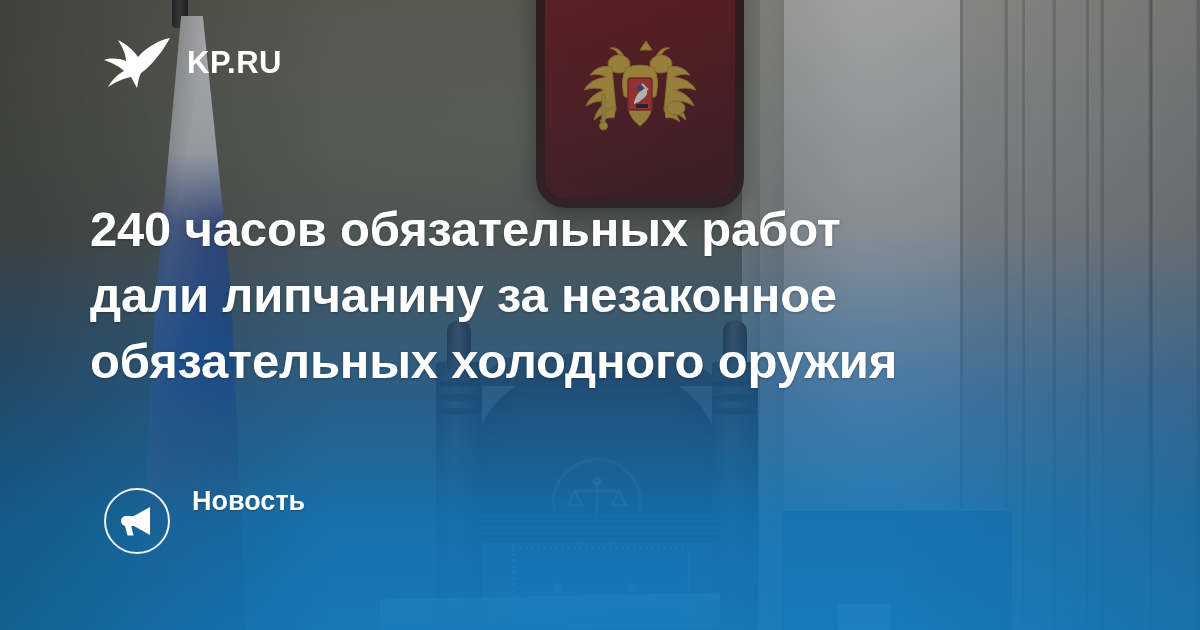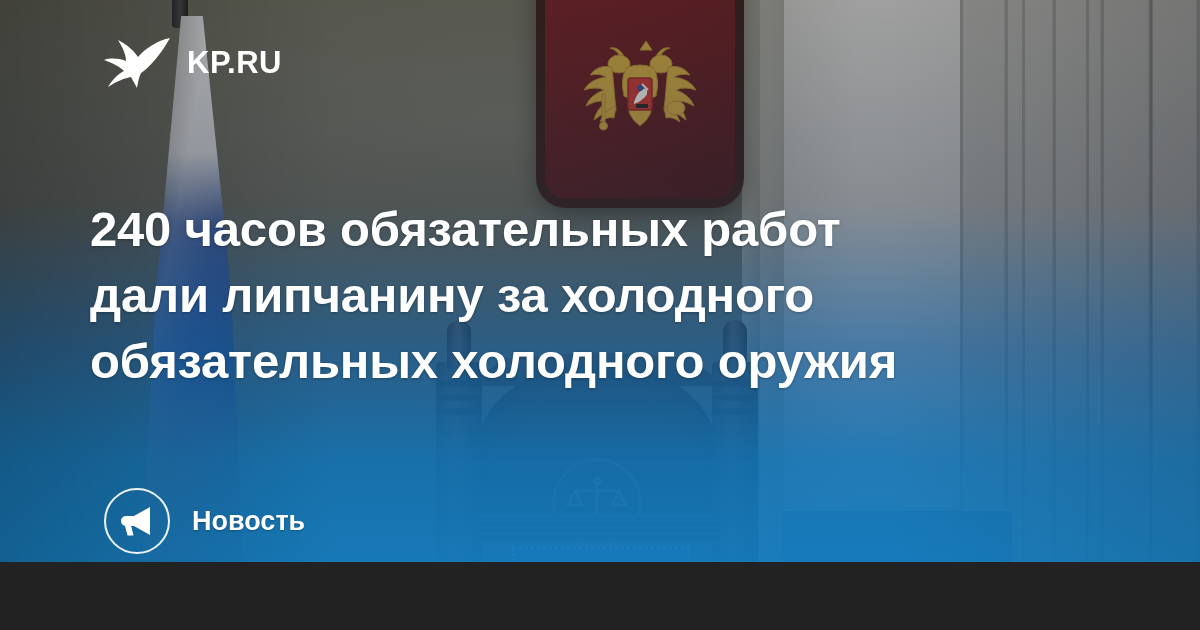--- a/index.html
+++ b/index.html
@@ -4,21 +4,21 @@
 <title>KP.RU news card</title>
 <style>
   html, body {
     margin: 0;
     padding: 0;
     background: #222;
   }
   #card {
     position: relative;
     width: 1200px;
-    height: 562px;
+    height: 630px;
     overflow: hidden;
     font-family: "Liberation Sans", "DejaVu Sans", sans-serif;
     background: #6d28d9;
     user-select: none;
   }
 
   
   .photo {
     position: absolute;
     inset: 0;
@@ -262,21 +262,20 @@
     line-height: 66px;
     letter-spacing: -.2px;
     text-shadow: 0 1px 3px rgba(0,0,0,.28);
   }
   .headline-line { display: block; white-space: nowrap; }
 
   .badge {
     position: absolute;
     left: 104px; top: 488px;
     display: flex;
-    align-items: center;
     gap: 22px;
   }
   .badge-circle {
     width: 66px; height: 66px;
     border: 2px solid rgba(255,255,255,.92);
     border-radius: 50%;
     display: flex;
     align-items: center;
     justify-content: center;
     box-sizing: border-box;
@@ -392,21 +391,21 @@
         <path fill="#ffffff" d="M66 2 C52 5 41 13 34 21 C30 15 24 9 14 4 C19 12 22 19 22 25
                  C14 22 6 22 0 24 C9 27 16 31 20 35 C14 38 8 44 4 51
                  C13 45 21 42 27 41 C29 45 31 48 33 52 C34 46 35 41 37 37
                  C46 31 57 18 66 2 Z"></path>
       </svg>
       <span class="brand-text">KP.RU</span>
     </div>
 
     <div class="headline">
       <span class="headline-line">240 часов обязательных работ</span>
-      <span class="headline-line">дали липчанину за холодного</span>
+      <span class="headline-line">дали липчанину за незаконное</span>
       <span class="headline-line">обязательных холодного оружия</span>
     </div>
 
     <div class="badge">
       <span class="badge-circle">
         <svg class="megaphone" viewBox="0 0 34 34">
           <path fill="#ffffff" d="M30 3 L14 12 L6 12 C3.2 12 1 14.2 1 17 C1 19.4 2.7 21.4 5 21.9
                    L7.5 31.5 L13.5 31.5 L11.2 22 L14 22 L30 31 Z"></path>
         </svg>
       </span>

